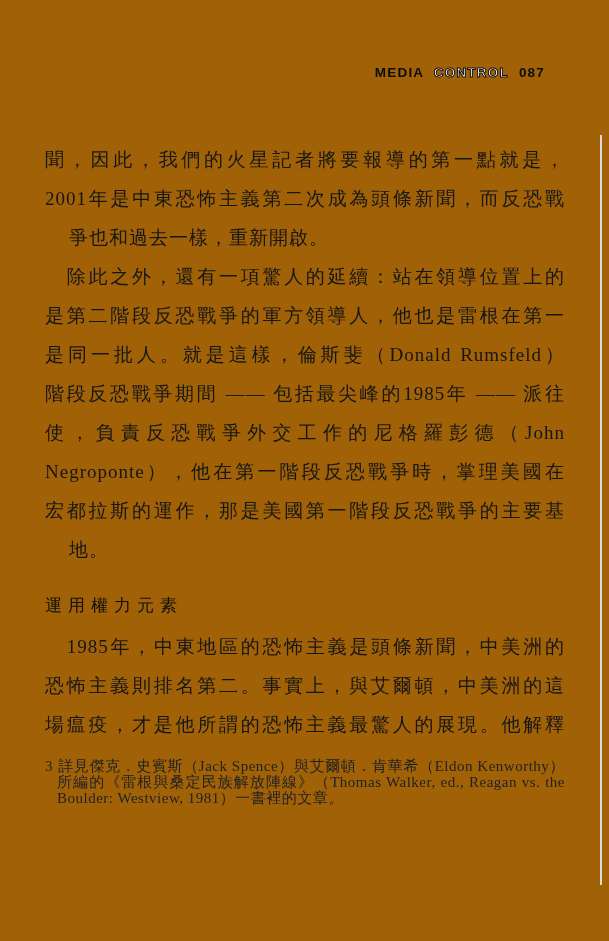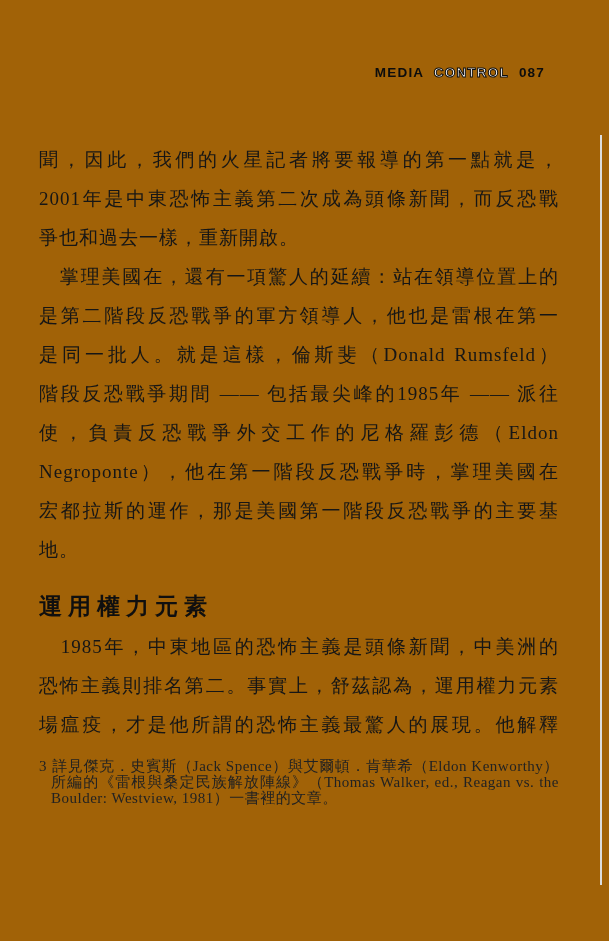--- a/index.html
+++ b/index.html
@@ -26,42 +26,42 @@
   }
   .running-head .outline {
     color: #ffffff;
     -webkit-text-stroke: 1px #0d0d0d;
     text-stroke: 1px #0d0d0d;
     margin: 0 5px;
   }
   
   .text-block {
     position: absolute;
-    left: 39px;
+    left: 45px;
     top: 140px;
     width: 520px;
   }
   .bline {
     font-size: 19px;
     line-height: 39px;
     height: 39px;
     letter-spacing: 1px;
     overflow: hidden;
     text-align: justify;
     text-align-last: justify;
     text-justify: inter-character;
   }
-  .bline.left { text-align-last: left; }
+  .bline.left { text-align-last: left; margin-left: 24px; }
   .section-heading {
     margin-top: 26px;
     height: 22px;
     line-height: 22px;
     font-family: "Liberation Sans", "DejaVu Sans", sans-serif;
-    font-weight: bold;
-    font-size: 23px;
+    font-weight: normal;
+    font-size: 17px;
     letter-spacing: 6px;
     color: #0f0f0f;
   }
   .para3 { margin-top: 10px; }
   
   .footnote {
     margin-top: 14px;
     font-size: 15px;
     line-height: 16px;
     letter-spacing: 0.5px;
@@ -98,34 +98,34 @@
     <span class="outline">CONTROL</span>
     <span>087</span>
   </div>
 
   <div class="text-block">
 
     <div class="bline">聞，因此，我們的火星記者將要報導的第一點就是，</div>
     <div class="bline">2001年是中東恐怖主義第二次成為頭條新聞，而反恐戰</div>
     <div class="bline left">爭也和過去一樣，重新開啟。</div>
 
-    <div class="bline">　掌理美國在，還有一項驚人的延續：站在領導位置上的</div>
+    <div class="bline">　除此之外，還有一項驚人的延續：站在領導位置上的</div>
     <div class="bline">是第二階段反恐戰爭的軍方領導人，他也是雷根在第一</div>
     <div class="bline">是同一批人。就是這樣，倫斯斐（Donald Rumsfeld）</div>
     <div class="bline">階段反恐戰爭期間 —— 包括最尖峰的1985年 —— 派往</div>
-    <div class="bline">使，負責反恐戰爭外交工作的尼格羅彭德（Eldon</div>
+    <div class="bline">使，負責反恐戰爭外交工作的尼格羅彭德（John</div>
     <div class="bline">Negroponte），他在第一階段反恐戰爭時，掌理美國在</div>
     <div class="bline">宏都拉斯的運作，那是美國第一階段反恐戰爭的主要基</div>
     <div class="bline left">地。</div>
 
     <div class="section-heading">運用權力元素</div>
 
     <div class="para3">
       <div class="bline">　1985年，中東地區的恐怖主義是頭條新聞，中美洲的</div>
-      <div class="bline">恐怖主義則排名第二。事實上，舒茲認為，運用權力元素</div>
+      <div class="bline">恐怖主義則排名第二。事實上，與艾爾頓，中美洲的這</div>
       <div class="bline">場瘟疫，才是他所謂的恐怖主義最驚人的展現。他解釋</div>
     </div>
 
     <div class="footnote">
       <div class="fn-line">
         <span class="fn-marker">3</span><span>詳見傑克．史賓斯（Jack Spence）與艾爾頓．肯華希（Eldon Kenworthy）在湯瑪斯．華克</span>
       </div>
       <div class="fn-line fn-cont">
         <span>所編的《雷根與桑定民族解放陣線》（Thomas Walker, ed., </span><span class="fn-italic">Reagan vs. the Sandinistas,</span>
       </div>

